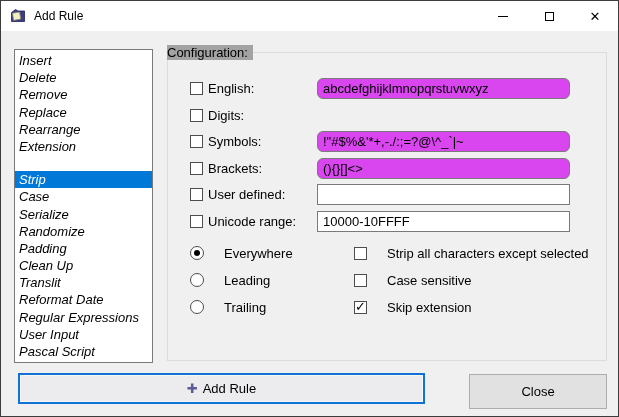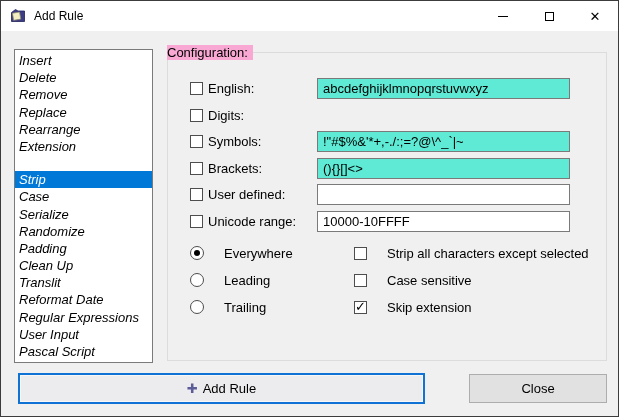--- a/index.html
+++ b/index.html
@@ -30,39 +30,39 @@
     background:#fff; border:1px solid #7a7a7a; padding-top:2px; overflow:hidden;
   }
   .rule-item { height:17.2px; line-height:17.2px; padding-left:4px; white-space:nowrap;font-style:italic; }
   .rule-item.selected { background:#0078d7; color:#fff;margin-top:16px; }
   
   .groupbox {
     position:absolute; left:166px; top:51px; width:440px; height:309px;
     border:1px solid #dcdcdc;
   }
   .groupbox-label {
-    position:absolute; top:-8px; left:-1px; background:#f9a8d4; padding-right:5px;
+    position:absolute; top:-8px; left:-1px; background:#a3a3a3; padding-right:5px;
   }
   
   .cfg-rows { position:absolute; left:22px; top:25px; }
   .cfg-row { display:flex; align-items:center; height:21px; margin-bottom:5.5px; }
   .checkbox {
     width:13px; height:13px; border:1px solid #4d4d4d; background:#fff;
     flex:0 0 auto; position:relative;
   }
   .checkbox.checked::after {
     content:"✓"; position:absolute; left:0px; top:-3px; font-size:13px; color:#000;
   }
   .cfg-row .row-label { margin-left:5px; width:109px; }
   .field {
     width:253px; height:21px; border:1px solid #7a7a7a; background:#fff;
     font-family:"Liberation Sans","DejaVu Sans",sans-serif; font-size:13px;
     padding:0 5px; color:#000; outline:none;
   }
-  .field.gray { background:#5eead4; }
+  .field.gray { background:#d946ef;border-radius:6px; }
   
   .scope-col { position:absolute; left:22px; top:192px; }
   .opts-col  { position:absolute; left:186px; top:192px; }
   .choice-row { display:flex; align-items:center; height:16px; margin-bottom:11px; }
   .radio {
     width:14px; height:14px; border:1px solid #4d4d4d; border-radius:50%;
     background:#fff; position:relative; flex:0 0 auto;
   }
   .radio.selected::after {
     content:""; position:absolute; left:3px; top:3px; width:6px; height:6px;
@@ -72,21 +72,21 @@
   
   .btn-addrule {
     position:absolute; left:17px; top:372px; width:407px; height:31px;
     background:#ececee; border:2px solid #0f72d4;
     box-shadow:inset 0 0 0 1px #f7f7f7;
     display:flex; align-items:center; justify-content:center; gap:5px;
     font-size:13px; cursor:default;
   }
   .plus-icon { color:#5c5c99; font-size:13px; font-weight:bold; }
   .btn-close {
-    position:absolute; left:468px; top:373px; width:138px; height:29px;
+    position:absolute; left:468px; top:373px; width:138px; height:35px;
     background:#e1e1e1; border:1px solid #adadad;
     display:flex; align-items:center; justify-content:center;
     font-size:13px; cursor:default;
   }
 </style>
 </head>
 <body>
 
 <div class="window">
 

